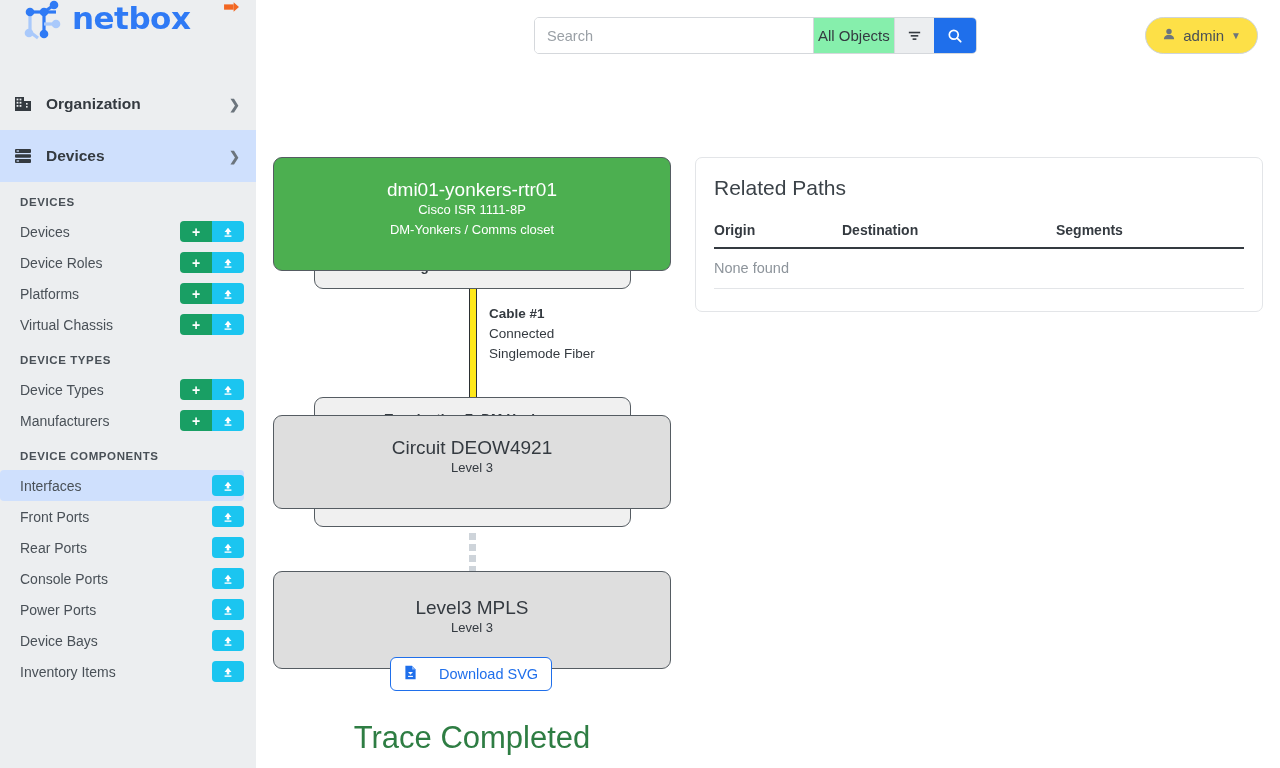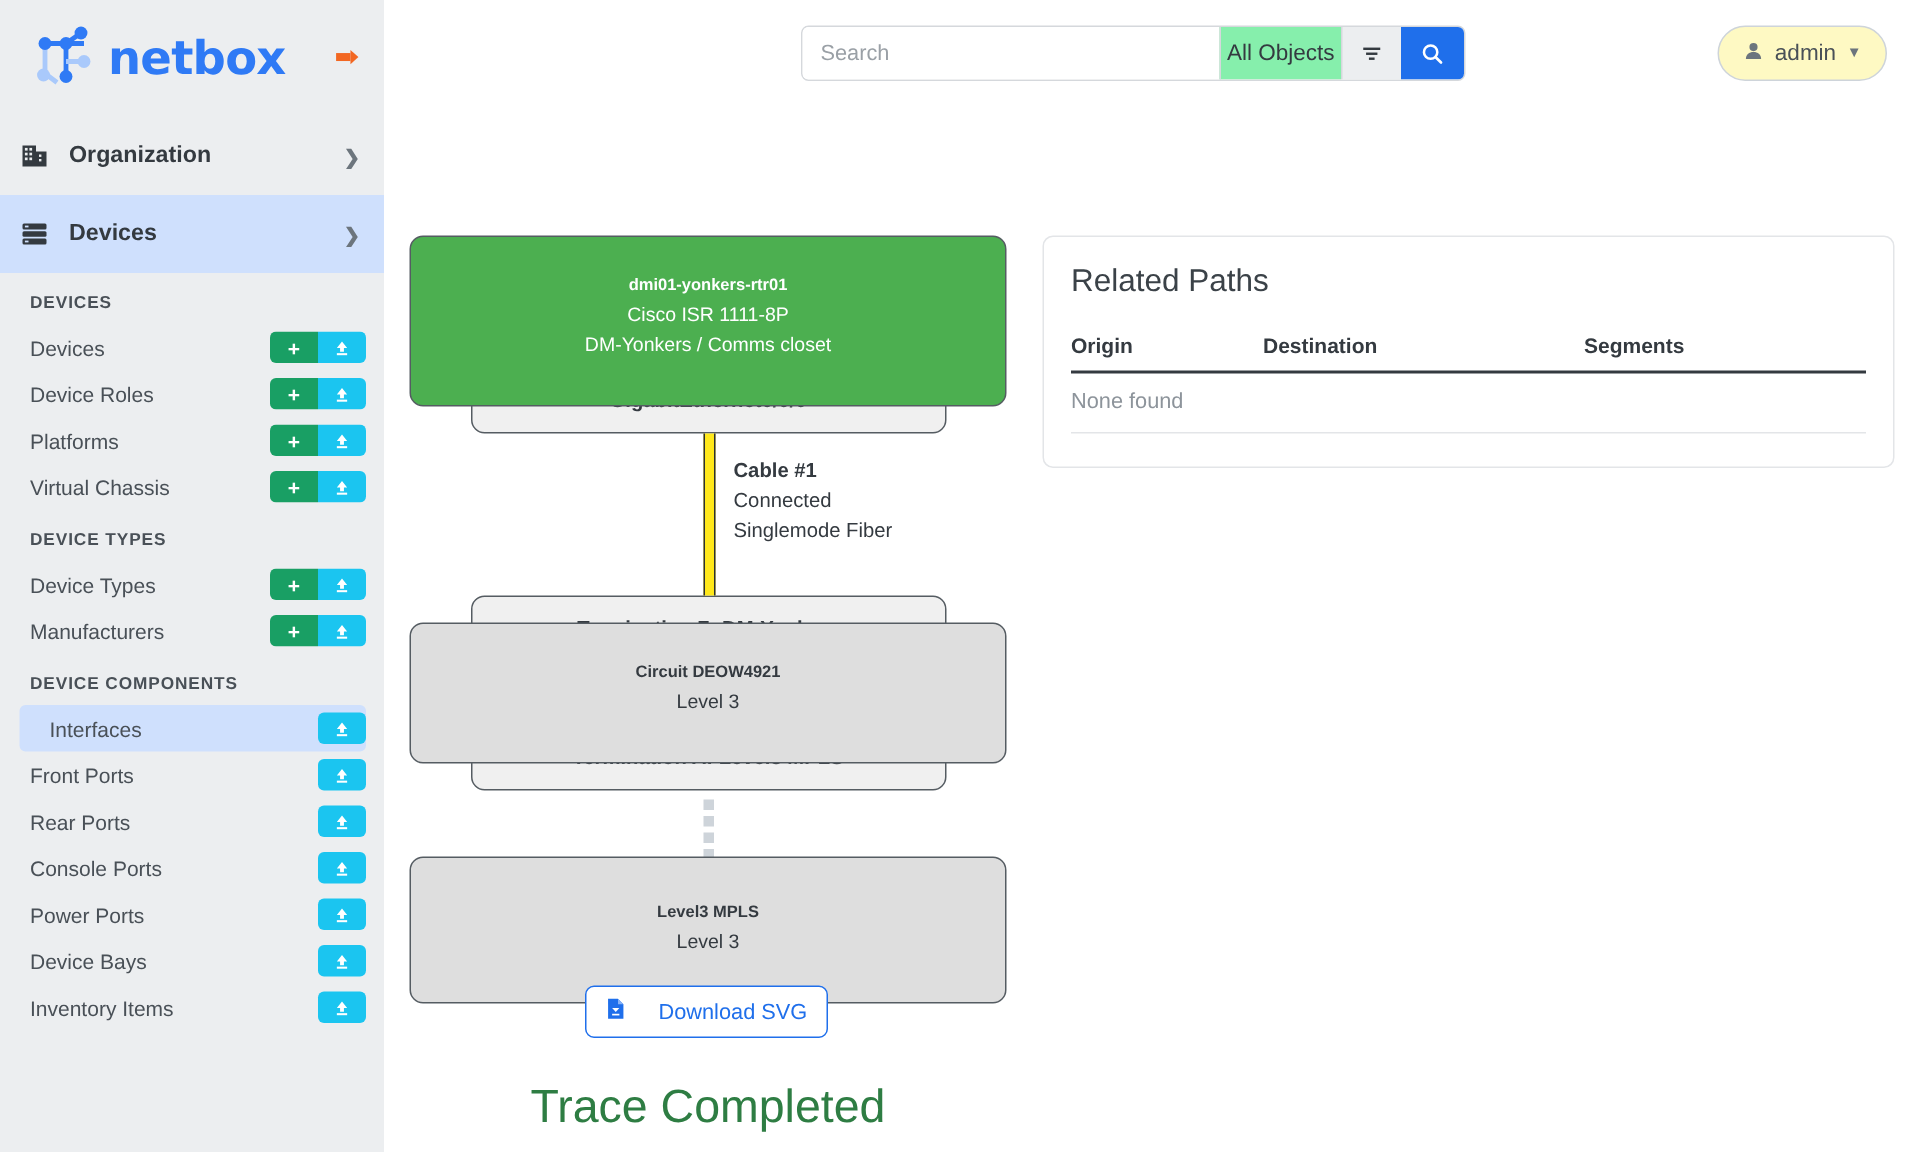--- a/index.html
+++ b/index.html
@@ -13,21 +13,21 @@
   }
   
   #sidebar {
     position: absolute; left: 0; top: 0;
     width: 256px; height: 768px;
     background: #eceef0;
     overflow: hidden;
   }
   #brand-row {
     height: 78px;
-    display: flex; align-items: center;
+    display: flex; align-items: flex-start;
     padding: 0 16px 0 20px;
   }
   #logo-mark { width: 46px; height: 44px; flex: 0 0 auto; }
   #logo-word {
     font-size: 31px; font-weight: 700; color: #2f7af5;
     letter-spacing: -0.5px; margin-left: 6px;
     font-family: "DejaVu Sans", sans-serif;
   }
   #pin-icon { margin-left: auto; color: #f26722; font-size: 15px; line-height: 1; }
 
@@ -48,21 +48,21 @@
     color: #495057; text-transform: uppercase;
   }
   .nav-item {
     display: flex; align-items: center;
     height: 31px; margin: 0 12px 0 0;
     padding-left: 20px;
     font-size: 14px; color: #495057;
     cursor: pointer; position: relative;
   }
   .nav-item .nlabel { flex: 1 1 auto; }
-  .nav-item.active { background: #cfe0fd; border-radius: 4px; margin-left: 13px; }
+  .nav-item.active { background: #cfe0fd; border-radius: 4px; margin-left: 0; }
   .btn-pair { display: flex; height: 21px; border-radius: 4px; overflow: hidden; flex: 0 0 auto; }
   .btn-add, .btn-imp {
     width: 32px; height: 21px;
     display: flex; align-items: center; justify-content: center;
     cursor: pointer; color: #ffffff;
   }
   .btn-add { background: #199f64; font-size: 14px; font-weight: 700; }
   .btn-imp { background: #1bc5f0; }
   .btn-imp.solo { border-radius: 4px; }
   .btn-imp svg { display: block; }
@@ -98,21 +98,21 @@
   }
   #search-btn {
     display: flex; align-items: center; justify-content: center;
     width: 42px; background: #1f6feb; cursor: pointer;
   }
   #admin-btn {
     position: absolute; right: 22px; top: 17px;
     display: flex; align-items: center; gap: 7px;
     height: 37px; padding: 0 16px;
     border: 1px solid #ced4da; border-radius: 19px;
-    font-size: 15px; color: #495057; background: #fef9c3; cursor: pointer;
+    font-size: 15px; color: #495057; background: #fde047; cursor: pointer;
   }
   #admin-btn .caret { font-size: 10px; color: #6c757d; }
 
   
   #main { position: absolute; left: 256px; top: 70px; width: 1024px; height: 698px; }
   #page-title {
     position: absolute; left: 17px; top: 4px;
     font-size: 31px; font-weight: 400; color: #3b4248;
   }
 
@@ -123,21 +123,21 @@
     border: 1.5px solid #555c62; border-radius: 9px;
     text-align: center;
   }
   .node-green {
     background: #4caf50; color: #ffffff;
     padding: 22px 10px 30px;
   }
   .node-gray {
     background: #dedede; color: #343a40;
   }
-  .node-title { font-size: 11px; font-weight: 700; line-height: 20px; }
+  .node-title { font-size: 19px; font-weight: 400; line-height: 20px; }
   .node-sub { font-size: 13px; font-weight: 400; line-height: 20px; }
   .term-box {
     width: 317px; margin: 0 auto;
     background: #f0f0f0; border: 1.5px solid #555c62; border-radius: 9px;
     text-align: center; font-size: 13.5px; font-weight: 700; color: #343a40;
     padding: 13px 8px; line-height: 16px;
   }
   .cable-run { position: relative; height: 108px; }
   .cable-line {
     position: absolute; left: 196px; top: 0; width: 8px; height: 108px;

